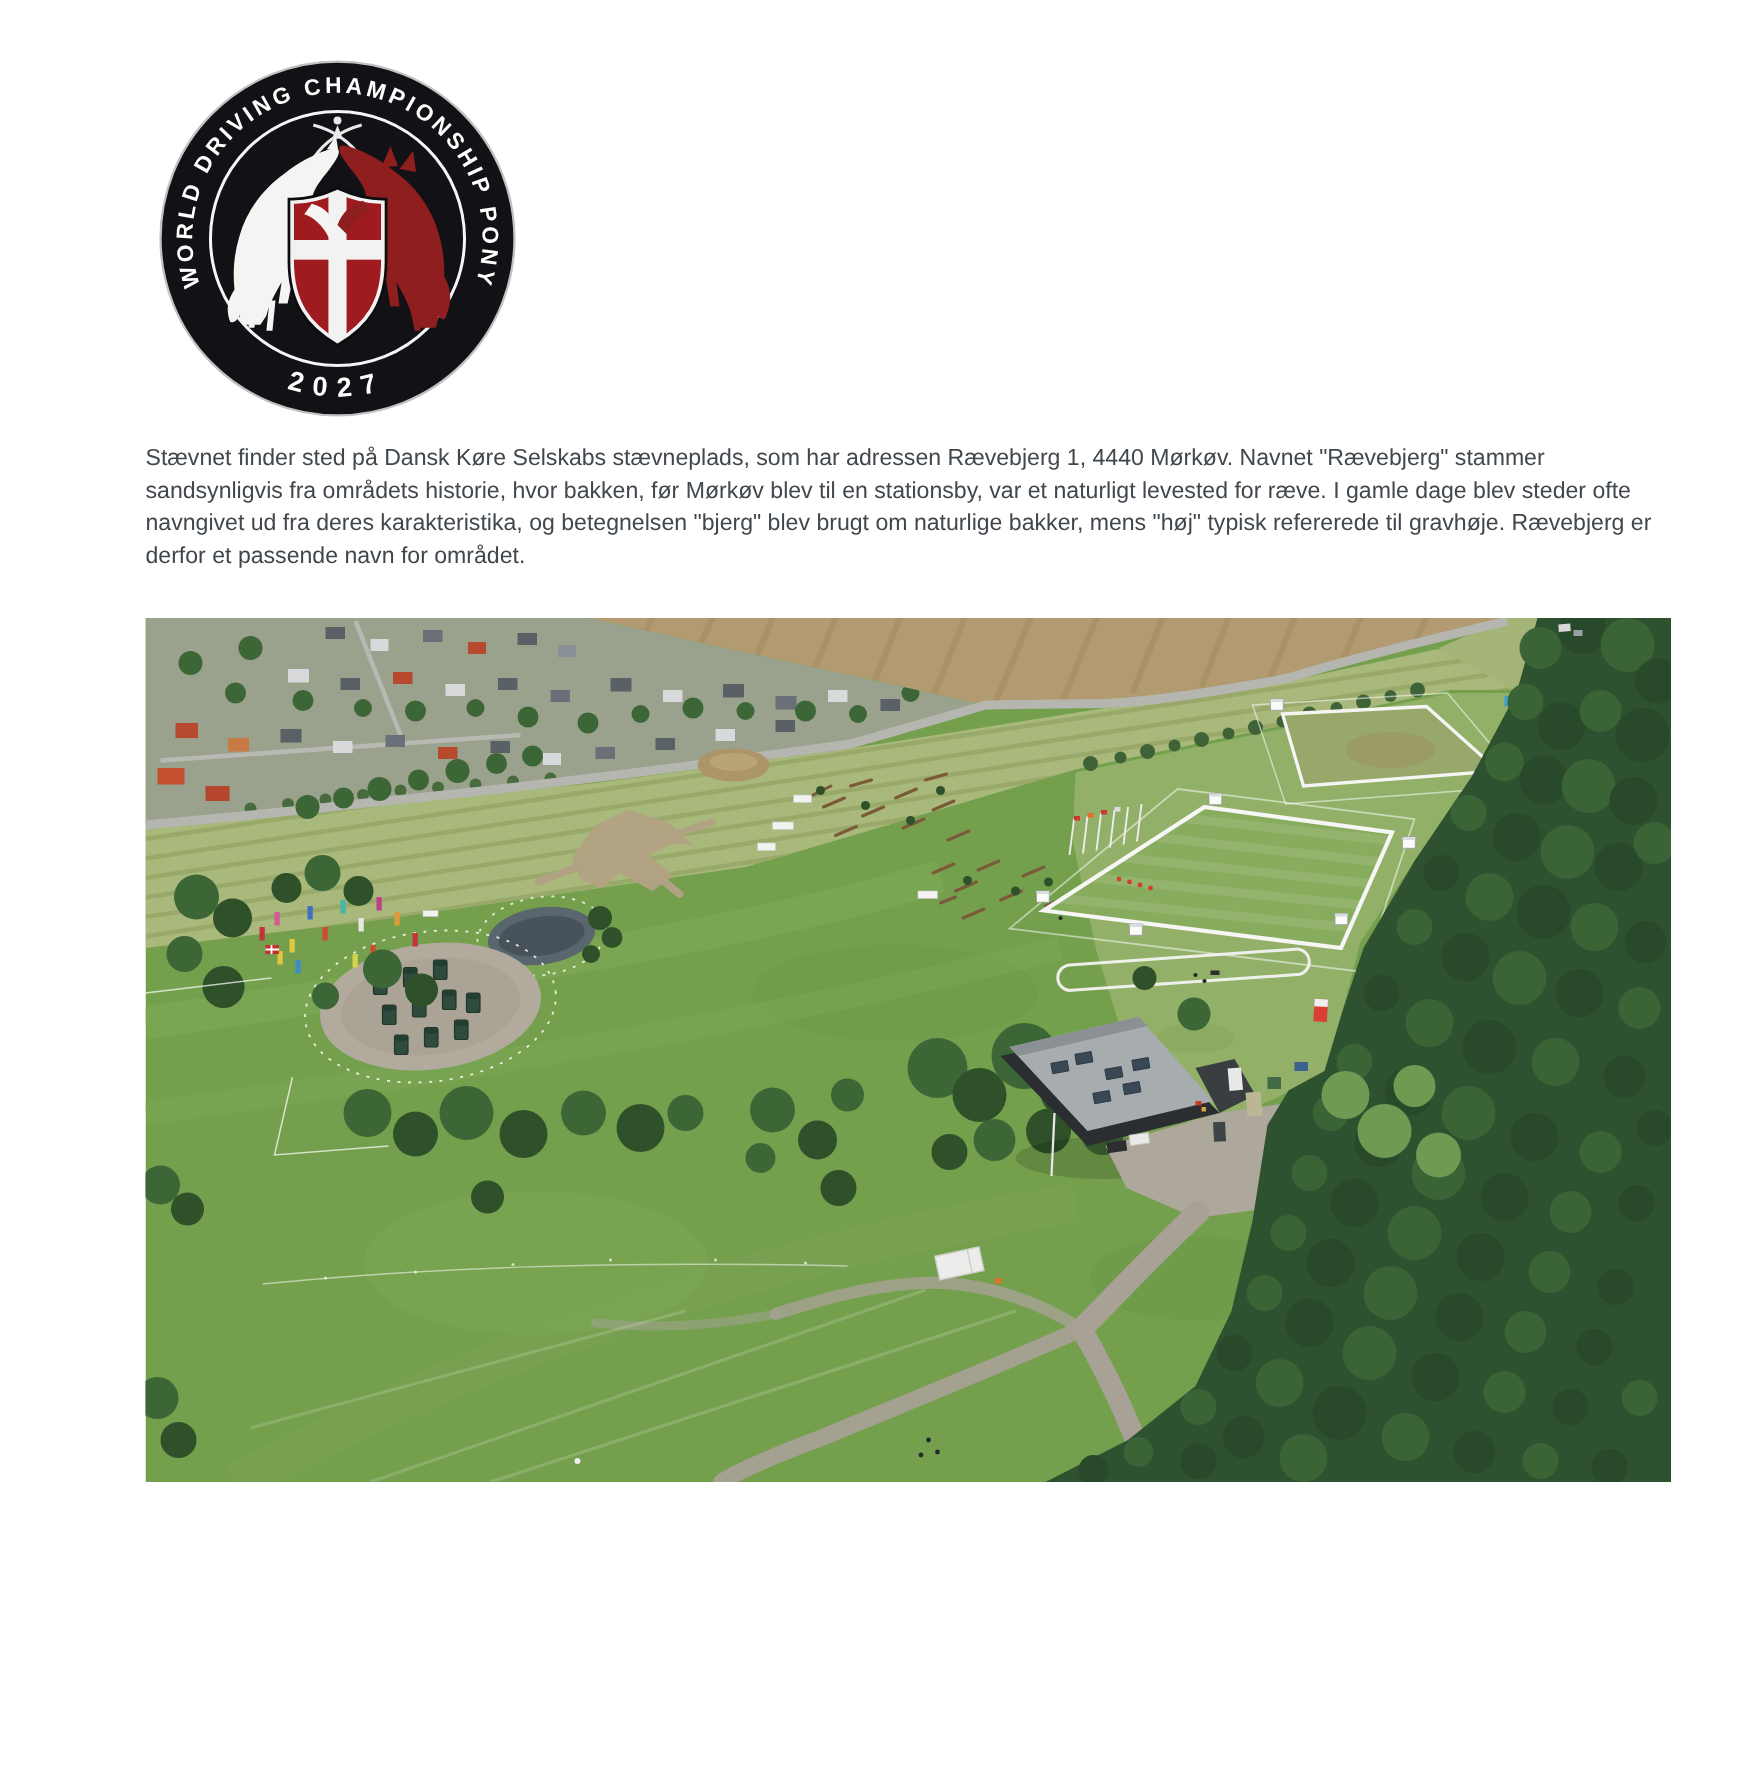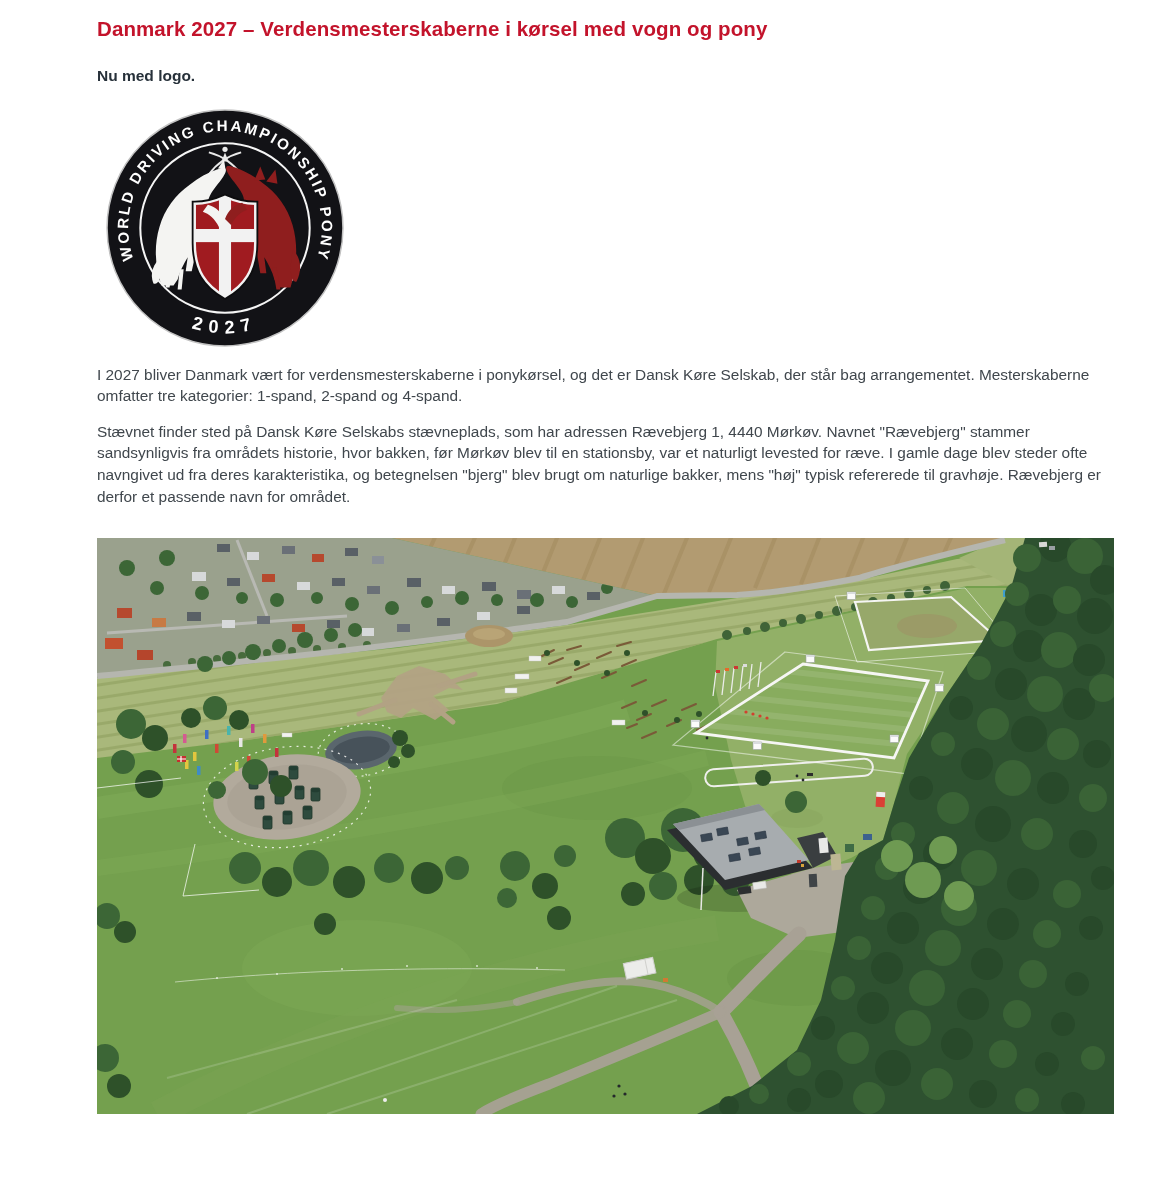--- a/index.html
+++ b/index.html
@@ -22,23 +22,21 @@
   
   .tA{fill:#3c6636}.tB{fill:#2e5129}.tC{fill:#3a6336}.tD{fill:#28492a}.tE{fill:#6e9a52}
   .wood{stroke:#7a5a38;stroke-width:2;stroke-linecap:round;}
   .board{fill:#f2f2f0;stroke:#c9c9c5;stroke-width:.4;}
 </style>
 </head>
 <body>
 
 <main class="page">
 
-  <h1>Danmark 2027 – Verdensmesterskaberne i kørsel med vogn og pony</h1>
-
-  <p class="subtitle">Nu med logo.</p>
+
 
   <div class="logo-wrap">
     <svg viewBox="0 0 242 242" width="244" height="244" role="img">
       <circle class="badge-bg" cx="121" cy="121" r="117" stroke="#c2c2c2" stroke-width="1.5"></circle>
       <circle cx="121" cy="121" r="84" fill="none" stroke="#f5f5f5" stroke-width="2"></circle>
       <defs>
         <path id="arcTop" d="M 38,169 A 96 96 0 1 1 204,169"></path>
         <path id="arcBottom" d="M 47,195 A 105 105 0 0 0 195,195"></path>
       </defs>
       <text class="arc-text" text-anchor="middle">
@@ -82,21 +80,20 @@
           <rect class="cross" x="89" y="122" width="64" height="13"></rect>
         </g>
         <path d="M 121,90 C 132,95 142,97 151,97 L 151,136 C 151,163 140,178 121,189 C 102,178 91,163 91,136 L 91,97 C 100,97 110,95 121,90 Z" fill="none" stroke="#f2f2f2" stroke-width="2.4"></path>
       </g>
 
       <path class="h-left" d="M 104,98 C 112,100 118,106 121,114 L 115,120 C 111,112 105,107 99,105 Z"></path>
       <path class="h-right" d="M 138,96 C 130,98 124,104 121,112 L 127,118 C 131,110 137,105 143,103 Z"></path>
     </svg>
   </div>
 
-  <p class="body">I 2027 bliver Danmark vært for verdensmesterskaberne i ponykørsel, og det er Dansk Køre Selskab, der står bag arrangementet. Mesterskaberne omfatter tre kategorier: 1-spand, 2-spand og 4-spand.</p>
   <p class="body">Stævnet finder sted på Dansk Køre Selskabs stævneplads, som har adressen Rævebjerg 1, 4440 Mørkøv. Navnet "Rævebjerg" stammer sandsynligvis fra områdets historie, hvor bakken, før Mørkøv blev til en stationsby, var et naturligt levested for ræve. I gamle dage blev steder ofte navngivet ud fra deres karakteristika, og betegnelsen "bjerg" blev brugt om naturlige bakker, mens "høj" typisk refererede til gravhøje. Rævebjerg er derfor et passende navn for området.</p>
 
   <figure class="photo" aria-label="Luftfoto af stævnepladsen: landsby øverst, marker, forhindringsområde med sø og tønder, to hvide dressurbaner, sort stald med grusveje og skov langs højre side">
     <svg viewBox="0 0 1017 576" width="1017" height="576" role="img">
       <defs>
         <clipPath id="hayClip">
             <polygon points="0,140 300,110 470,87 640,60 762,42 860,21 1006,8 1017,14 1017,26 912,48 870,48 620,101 400,166 150,202 0,220"></polygon>
           </clipPath>
         <clipPath id="plowClip">
             <polygon points="295,0 905,0 762,40 640,56 560,58"></polygon>

